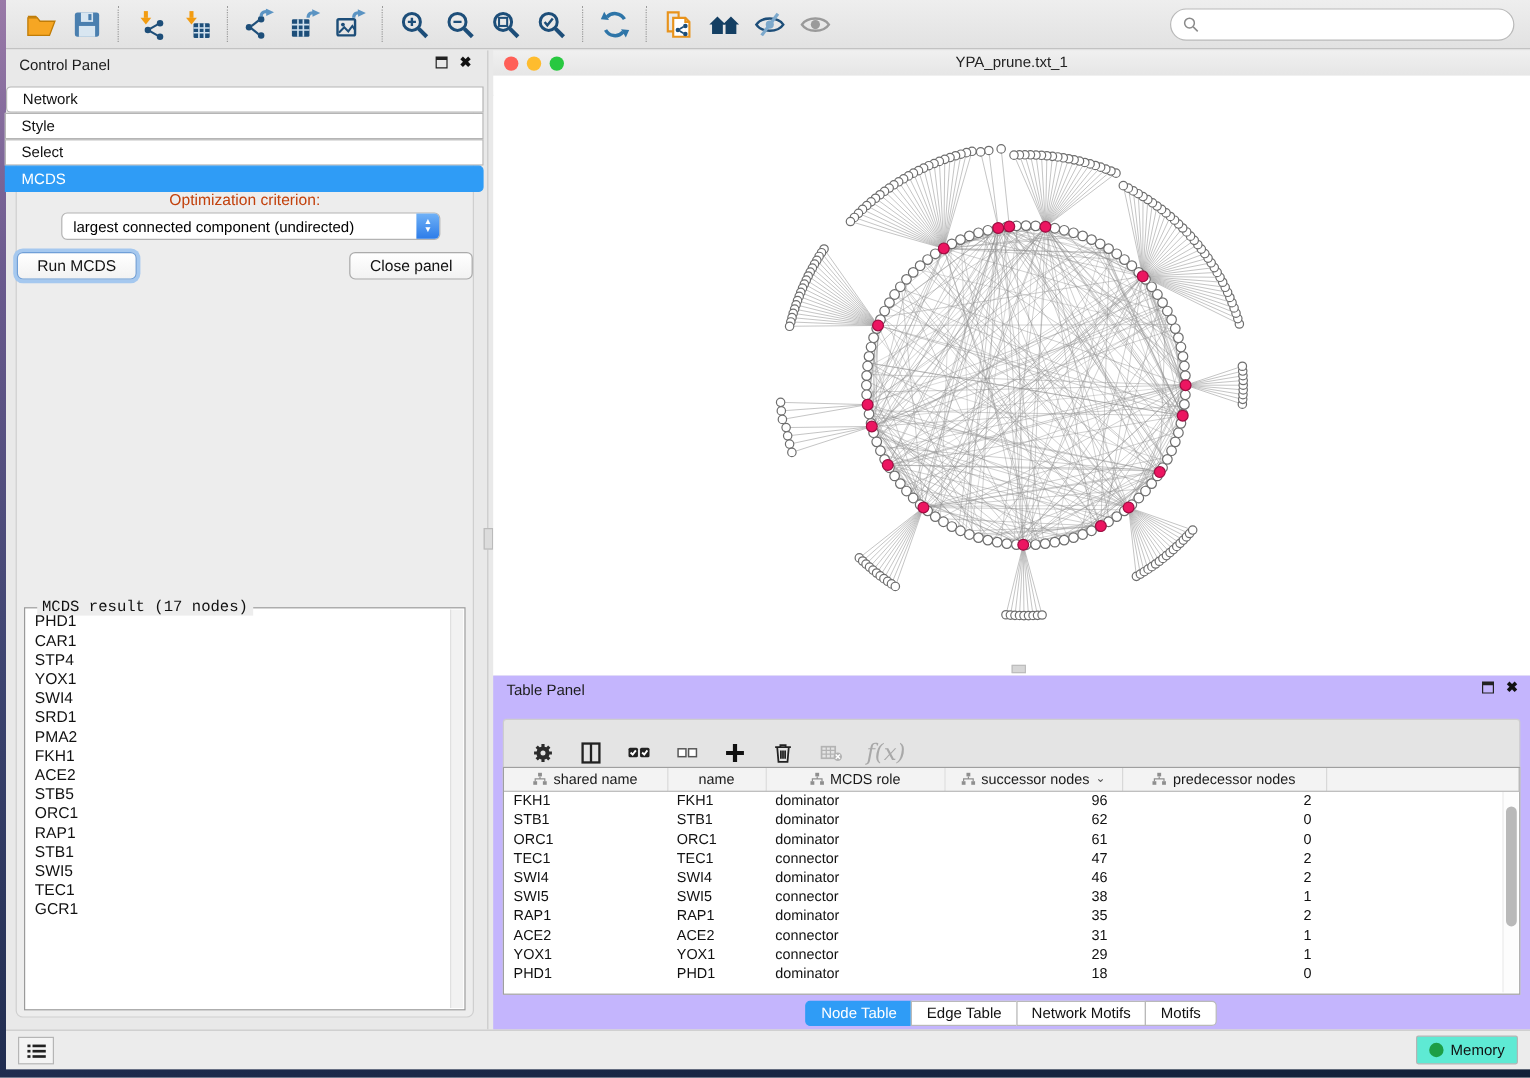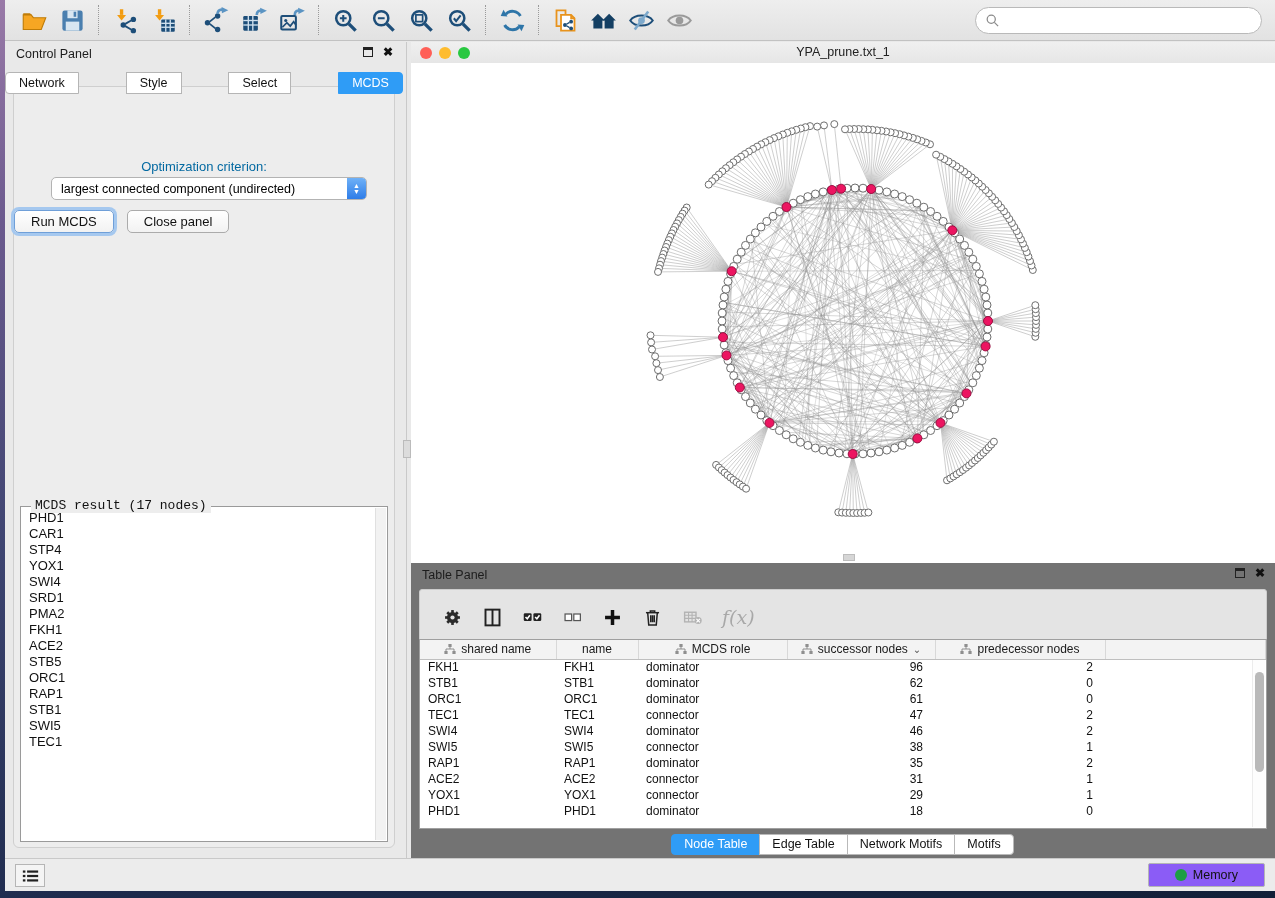--- a/index.html
+++ b/index.html
@@ -25,33 +25,33 @@
   .panel-header { position:absolute; left:0; right:0; top:0; height:24px; }
   .panel-title { position:absolute; left:11px; top:5px; font-size:12.5px; color:#1c1c1c; }
   .panel-icons { position:absolute; right:10px; top:5px; display:flex; gap:10px; align-items:center; }
   .float-ic { width:10px; height:10px; border:1.5px solid #222; border-top-width:3px; display:inline-block; }
   .close-ic { font-size:12px; font-weight:bold; color:#111; line-height:10px; }
 
   
   .control-panel { position:absolute; left:0; top:42px; width:398px; height:816px; background:#e9e9e9; }
   .cp-card { position:absolute; left:8px; right:8px; top:44px; bottom:10px;
     background:#ededed; border:1px solid #cfcfcf; border-radius:6px; }
-  .cp-tabs { position:absolute; left:0; right:0; top:30px; display:flex; justify-content:space-between; gap:0; z-index:2; }
+  .cp-tabs { position:absolute; left:0; right:0; top:30px; display:flex; justify-content:center; gap:0; z-index:2;flex-direction:column; }
   .cp-tab { height:22px; padding:0 13px; font-size:12.5px; line-height:20px; background:#fff;
     border:1px solid #b5b5b5; color:#111; margin-left:-1px; }
   .cp-tab:first-child { border-radius:4px 0 0 4px; margin-left:0; }
   .cp-tab.active { background:#2f9cf6; border-color:#2f9cf6; color:#fff; border-radius:0 4px 4px 0; }
-  .opt-label { position:absolute; left:0; right:0; top:72px; text-align:center; font-size:13px; color:#0369a1; }
+  .opt-label { position:absolute; left:0; right:0; top:72px; text-align:center; font-size:13px; color:#c2410c; }
   .select { position:absolute; left:37px; top:90px; width:316px; height:23px; background:#fff;
     border:1px solid #b3b3b3; border-radius:5px; font-size:12.5px; display:flex; align-items:center; }
   .select .val { flex:1; padding-left:9px; white-space:nowrap; overflow:hidden; }
   .stepper { width:19px; height:21px; border-radius:0 4px 4px 0;
     background:linear-gradient(#6fb1f7,#2d7ce8); display:flex; flex-direction:column;
     align-items:center; justify-content:center; color:#fff; font-size:7px; line-height:6px; }
-  .btn-row { position:absolute; left:0; right:0; top:123px; display:flex; justify-content:flex-start; gap:13px; }
+  .btn-row { position:absolute; left:0; right:0; top:123px; display:flex; justify-content:space-between; gap:13px; }
   .pbtn { height:23px; padding:0 16px; font-size:13px; background:linear-gradient(#ffffff,#f2f2f2);
     border:1px solid #ababab; border-radius:5px; color:#111; }
   .pbtn.focused { box-shadow:0 0 0 3px #a5c8ef; border-color:#6f9fd8; }
   .fieldset { position:absolute; left:6px; right:6px; top:419px; bottom:5px;
     border:1px solid #9a9a9a; background:#fff; }
   .fs-legend { position:absolute; left:10px; top:-9px; background:#ededed; padding:0 4px;
     font-size:13px; color:#111;font-family:Liberation Mono, monospace; }
   .mcds-list { position:absolute; left:1px; top:3px; bottom:1px; right:12px; overflow:hidden;
     font-size:13px; color:#111; }
   .mcds-list div { padding:0 0 0 7px; line-height:16px; }
@@ -69,22 +69,22 @@
   .net-titlebar { position:absolute; left:0; right:0; top:0; height:38px;
     background:linear-gradient(#f0f0f0,#dedede); border-bottom:1px solid #bdbdbd; }
   .lights { position:absolute; left:9px; top:5px; display:flex; gap:7px; }
   .light { width:12px; height:12px; border-radius:50%; }
   .net-title { position:absolute; left:0; right:0; top:3px; text-align:center; font-size:12.5px; color:#222; }
   .net-canvas { position:absolute; left:0; right:0; top:21px; bottom:0; background:#fff; }
   .h-grip { position:absolute; left:432px; bottom:2px; width:12px; height:7px; background:#d6d6d6;
     border:1px solid #bdbdbd; }
 
   
-  .table-panel { position:absolute; left:406px; top:563px; width:864px; height:295px; background:#737373; }
-  .tp-toolbar { position:absolute; left:8px; right:8px; top:26px; height:56px; background:#e4e4e4;
+  .table-panel { position:absolute; left:406px; top:563px; width:864px; height:295px; background:#c4b5fd; }
+  .tp-toolbar { position:absolute; left:8px; right:8px; top:36px; height:56px; background:#e4e4e4;
     border:1px solid #cdcdcd; border-radius:3px; display:flex; align-items:center; gap:19px; padding-left:22px; }
   .tp-toolbar svg { width:21px; height:21px; }
   .fx { font-family:"DejaVu Serif", serif; font-style:italic; font-size:19px; color:#a8a8a8; }
   .tp-table { position:absolute; left:8px; right:8px; top:76px; bottom:29px; background:#fff;
     border:1px solid #9f9f9f; }
   table { border-collapse:collapse; width:100%; table-layout:fixed; font-size:12px; }
   thead th { height:19px; background:#f3f3f3; border-right:1px solid #d8d8d8; border-bottom:1px solid #bfbfbf;
     font-weight:normal; color:#1a1a1a; white-space:nowrap; overflow:hidden; }
   thead th .hwrap { display:flex; align-items:center; justify-content:center; gap:5px; padding:0 4px; }
   thead th svg { width:12px; height:12px; flex:none; }
@@ -99,22 +99,22 @@
     border:1px solid #b9b9b9; color:#111; margin-left:-1px; }
   .tp-tab.active { background:#2f9cf6; border-color:#2f9cf6; color:#fff; border-radius:4px 0 0 4px; }
   .tp-tab:last-child { border-radius:0 4px 4px 0; }
 
   
   .statusbar { position:absolute; left:0; right:0; top:858px; height:33px; background:#ececec;
     border-top:1px solid #c9c9c9; }
   .list-btn { position:absolute; left:10px; top:5px; width:30px; height:23px; background:#f4f4f4;
     border:1px solid #b5b5b5; display:flex; align-items:center; justify-content:center; }
   .list-btn svg { width:17px; height:14px; }
-  .mem-btn { position:absolute; right:10px; top:4px; height:24px; background:#8b5cf6; border:1px solid #b5b5b5;
-    border-radius:2px; display:flex; align-items:center; gap:6px; padding:0 26px; font-size:12.5px; color:#111; }
+  .mem-btn { position:absolute; right:10px; top:4px; height:24px; background:#5eead4; border:1px solid #b5b5b5;
+    border-radius:2px; display:flex; align-items:center; gap:6px; padding:0 10px; font-size:12.5px; color:#111; }
   .mem-dot { width:12px; height:12px; border-radius:50%; background:#1d9e45; }
 </style>
 </head>
 <body>
 
 <div class="desktop">
 <div class="app">
 
   <div class="toolbar">
     <div class="tbtn">
@@ -321,20 +321,21 @@
               <div>SRD1</div>
               <div>PMA2</div>
               <div>FKH1</div>
               <div>ACE2</div>
               <div>STB5</div>
               <div>ORC1</div>
               <div>RAP1</div>
               <div>STB1</div>
               <div>SWI5</div>
               <div>TEC1</div>
+              <div>GCR1</div>
             </div>
         <div class="list-scroll"></div>
       </div>
     </div>
   </div>
 
   <div class="v-split">
     <div class="line"></div>
         <div class="grip"></div>
   </div>

